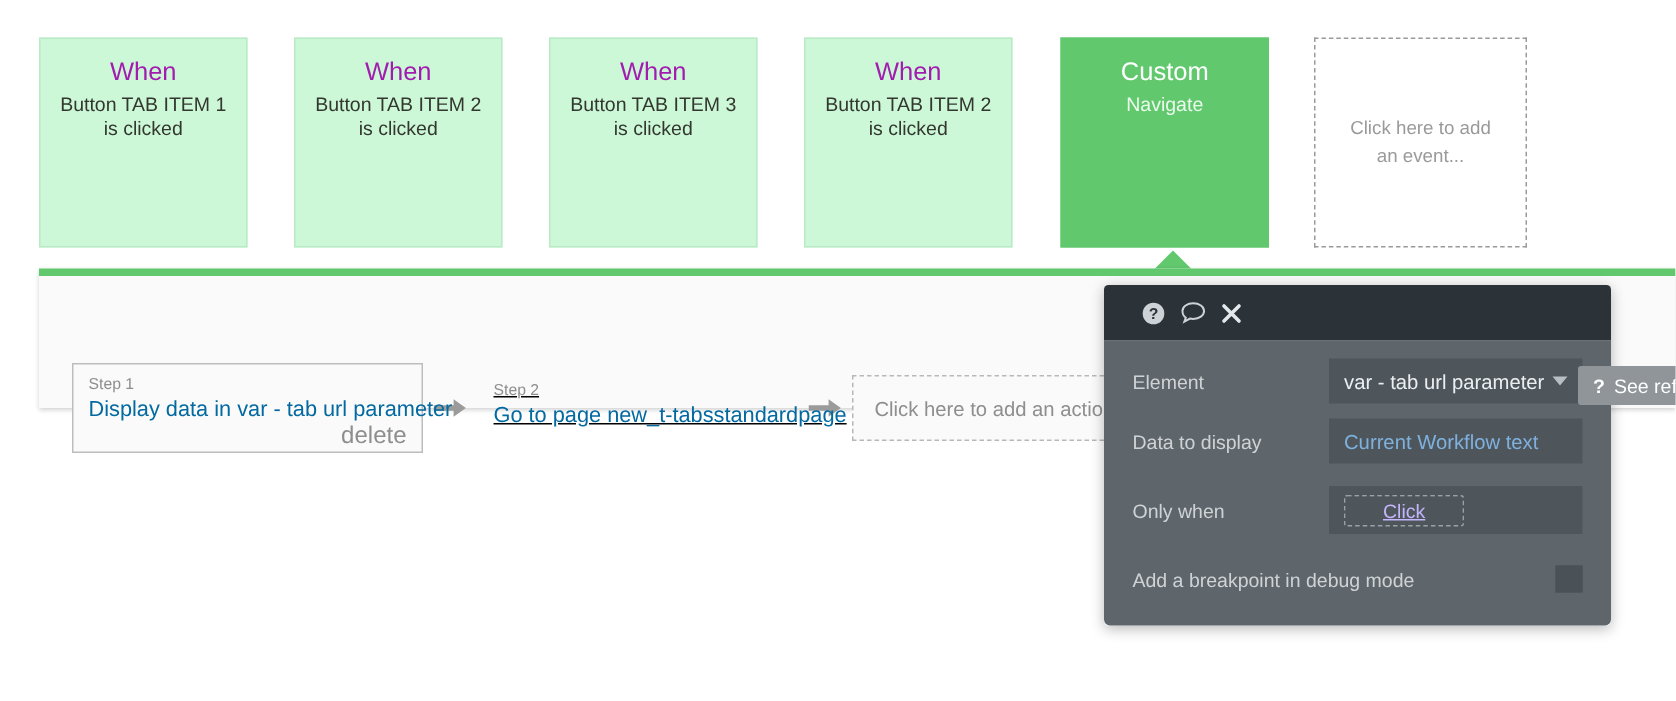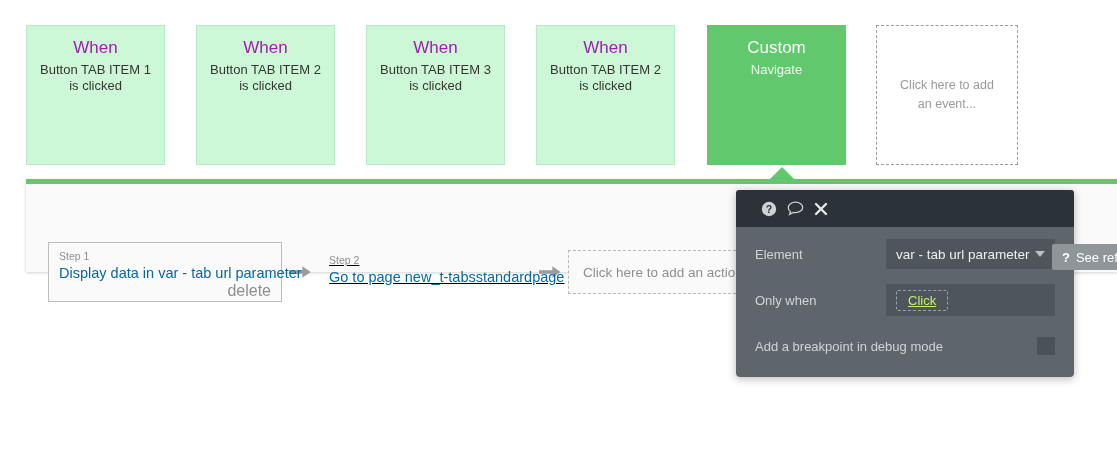--- a/index.html
+++ b/index.html
@@ -241,23 +241,23 @@
   .pe-field .caret {
     margin-left: auto;
     width: 0; height: 0;
     border-left: 5px solid transparent;
     border-right: 5px solid transparent;
     border-top: 6px solid #b8bfc4;
   }
   .pe-field.tall { height: 32px; }
   .pe-field .dashed-chip {
     border: 1px dashed #9aa2a8;
-    color: #bef264;
+    color: #c4b5fd;
     font-size: 13px;
-    padding: 2px 11px;
+    padding: 2px 25px;
     border-radius: 2px;
     text-decoration: underline;
   }
   #see-reference-btn {
     position: absolute;
     left: 1052px;
     top: 244px;
     height: 26px;
     display: flex;
     align-items: center;
@@ -381,20 +381,26 @@
   <div id="pe-body">
 
     <div class="pe-row">
       <div class="pe-row-label">Element</div>
       <div class="pe-field">
         <span>var - tab url parameter</span>
         <span class="caret"></span>
       </div>
     </div>
 
+    <div class="pe-row">
+      <div class="pe-row-label">Data to display</div>
+      <div class="pe-field link-value">
+        <span>Current Workflow text</span>
+      </div>
+    </div>
 
     <div class="pe-row" style="margin-top:12px;">
       <div class="pe-row-label">Only when</div>
       <div class="pe-field tall">
         <span class="dashed-chip">Click</span>
       </div>
     </div>
 
     <div class="pe-row checkbox-row" style="margin-top:12px;">
       <div class="pe-row-label">Add a breakpoint in debug mode</div>

